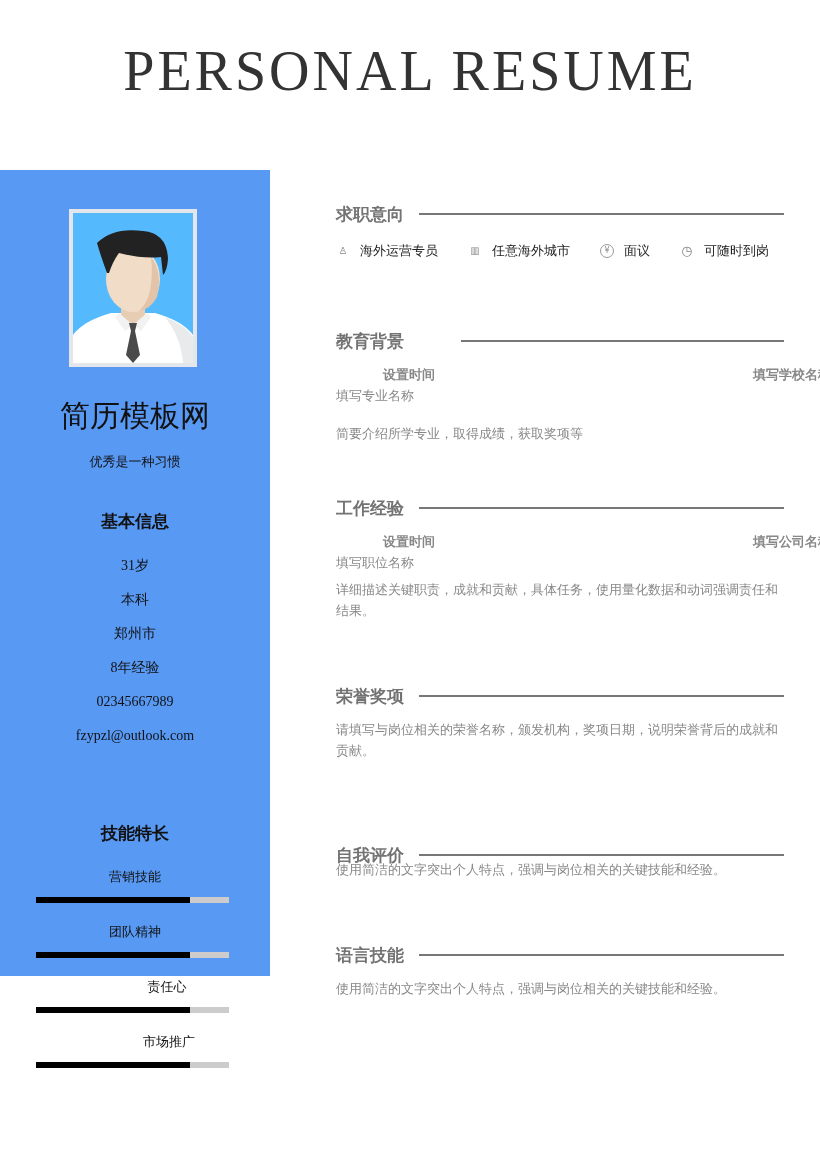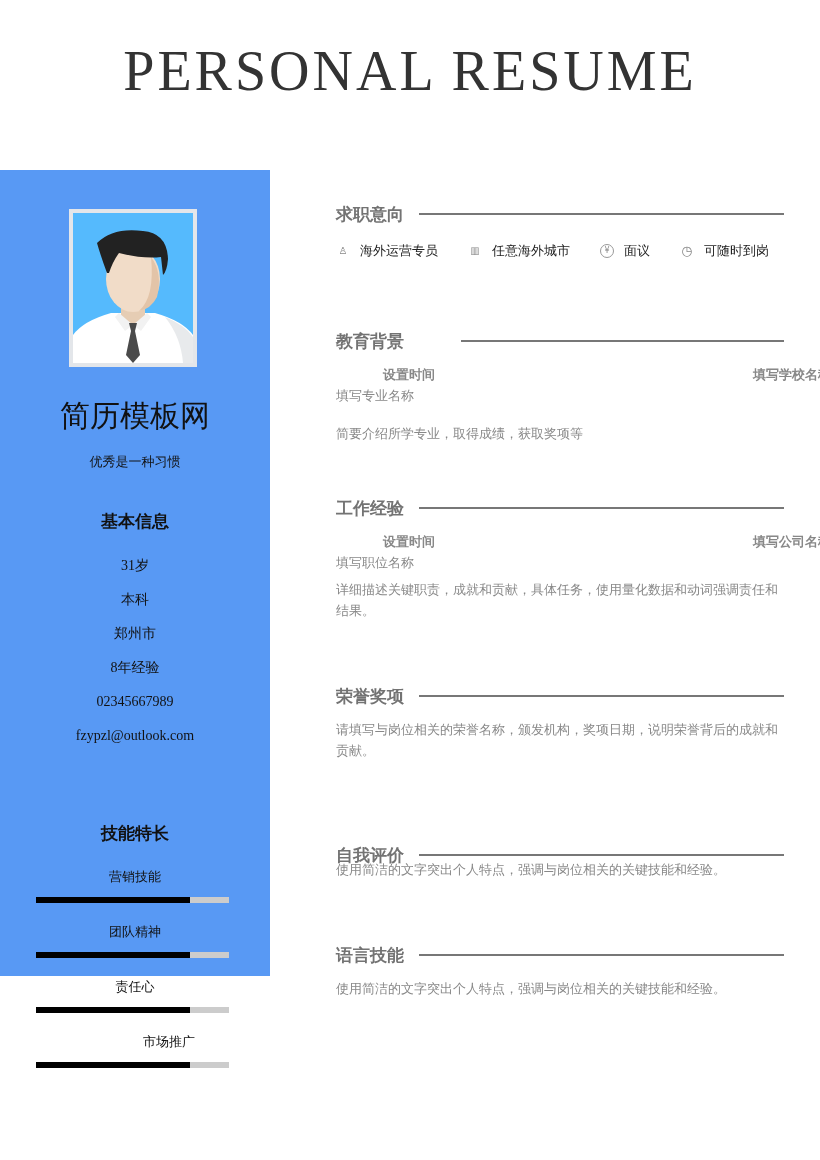--- a/index.html
+++ b/index.html
@@ -131,21 +131,21 @@
   <div class="skill-label" style="top:697px;">营销技能</div>
   <div class="skill-bar" style="top:727px;">
       <div class="skill-fill" style="width:80%;"></div>
     </div>
 
   <div class="skill-label" style="top:752px;">团队精神</div>
   <div class="skill-bar" style="top:782px;">
       <div class="skill-fill" style="width:80%;"></div>
     </div>
 
-  <div class="skill-label" style="top:807px;">责任心</div>
+  <div class="skill-label" style="top:807px;margin-left:32px;">责任心</div>
   <div class="skill-bar" style="top:837px;">
       <div class="skill-fill" style="width:80%;"></div>
     </div>
 
   <div class="skill-label" style="top:862px;margin-left:34px;">市场推广</div>
   <div class="skill-bar" style="top:892px;">
       <div class="skill-fill" style="width:80%;"></div>
     </div>
 </aside>
 

